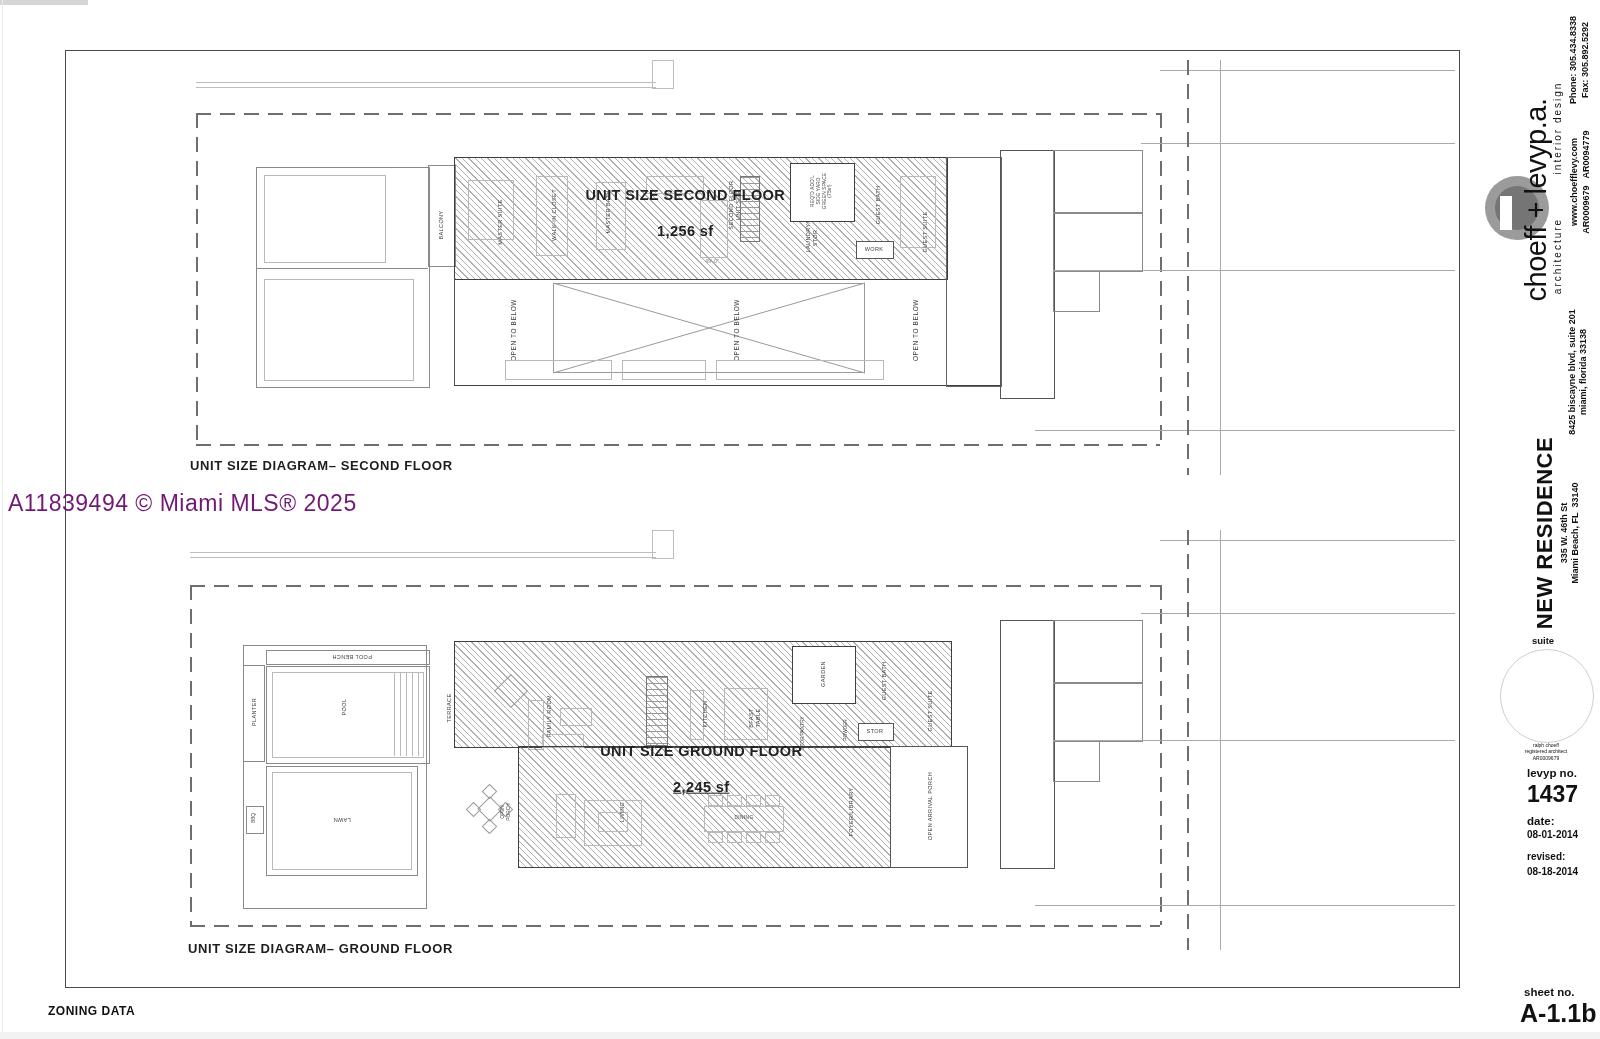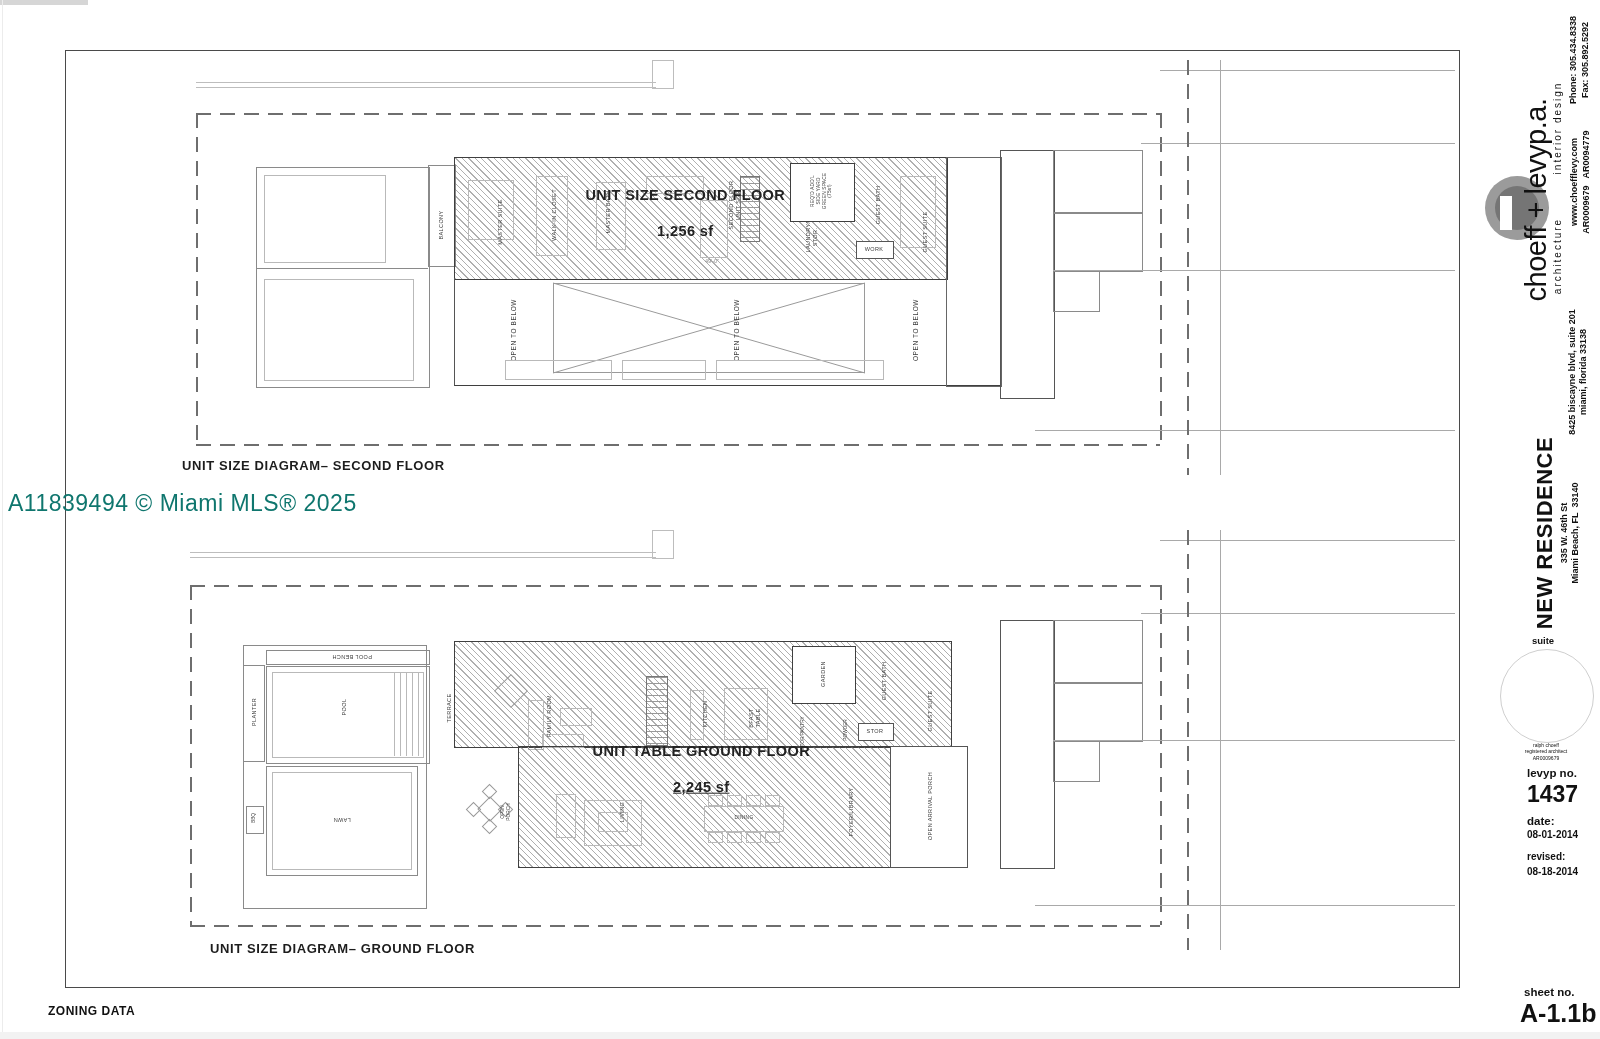--- a/index.html
+++ b/index.html
@@ -22,21 +22,21 @@
         transform:translate(-50%,-50%) rotate(-90deg);transform-origin:center;}
   .flip{position:absolute;white-space:pre;transform:translate(-50%,-50%) rotate(180deg);transform-origin:center;}
   .ctr{transform:translate(-50%,-50%);text-align:center;}
   .xs{font-size:5.5px;letter-spacing:.4px;color:#3c3c3c;}
   .sm{font-size:6.5px;letter-spacing:.6px;color:#3c3c3c;}
   .cap{font-size:13px;font-weight:bold;letter-spacing:.6px;color:#1d1d1d;}
   .planttl{font-size:14.5px;font-weight:bold;letter-spacing:.4px;color:#222;text-align:center;white-space:pre;}
   .tb{color:#111;}
   .tb-b{font-weight:bold;}
   .diam{position:absolute;border:1px solid #9a9a9a;transform:rotate(45deg);}
-  .wm{position:absolute;color:#0f766e;font-size:23px;letter-spacing:.5px;}
+  .wm{position:absolute;color:#701a75;font-size:23px;letter-spacing:.5px;}
   svg{position:absolute;overflow:visible;}
 </style>
 </head>
 <body>
 
 <div id="page">
 
   <div class="abs" style="left:0;top:0;width:88px;height:5px;background:#d6d6d6;"></div>
   <div class="abs" style="left:2px;top:0;width:1px;height:1039px;background:#ececec;"></div>
   <div class="abs" style="left:0;top:1032px;width:1600px;height:7px;background:#f2f2f2;"></div>
@@ -115,21 +115,21 @@
     <div class="box" style="left:1053px;top:150px;width:88px;height:62px;"></div>
     <div class="box" style="left:1053px;top:212px;width:88px;height:58px;"></div>
     <div class="box" style="left:1053px;top:270px;width:45px;height:40px;"></div>
     <div class="hline" style="left:1141px;top:143px;width:314px;"></div>
     <div class="hline" style="left:1053px;top:270px;width:402px;"></div>
     <div class="hline" style="left:1160px;top:70px;width:295px;"></div>
     <div class="hline" style="left:1035px;top:430px;width:420px;"></div>
     <div class="dashv" style="left:1187px;top:60px;height:415px;"></div>
     <div class="vline" style="left:1220px;top:60px;height:415px;"></div>
 
-    <div class="lbl cap" style="left:182px;top:458px;">UNIT SIZE DIAGRAM– SECOND FLOOR</div>
+    <div class="lbl cap" style="left:190px;top:458px;">UNIT SIZE DIAGRAM– SECOND FLOOR</div>
   </div>
 
   <div>
 
     <div class="hline" style="left:190px;top:552px;width:466px;background:#bdbdbd;"></div>
     <div class="hline" style="left:190px;top:557px;width:466px;background:#bdbdbd;"></div>
     <div class="box" style="left:652px;top:530px;width:20px;height:27px;border-color:#bdbdbd;"></div>
 
     <div class="dashh" style="left:190px;top:585px;width:970px;"></div>
     <div class="dashh" style="left:190px;top:925px;width:970px;"></div>
@@ -176,21 +176,21 @@
     <div class="vlab xs" style="left:823px;top:674px;">GARDEN</div>
     <div class="vlab" style="left:803px;top:733px;font-size:4.8px;color:#3c3c3c;">STOR/PANTRY</div>
     <div class="vlab" style="left:846px;top:730px;font-size:4.8px;color:#3c3c3c;">POWDER</div>
     <div class="wbox" style="left:858px;top:723px;width:34px;height:16px;border-color:#555;"></div>
     <div class="lbl xs ctr" style="left:875px;top:731px;">STOR</div>
     <div class="vlab xs" style="left:884px;top:681px;">GUEST BATH</div>
     <div class="vlab xs" style="left:930px;top:711px;">GUEST SUITE</div>
 
     <div class="hatch" style="left:518px;top:746px;width:372px;height:120px;"></div>
     <div class="lbl planttl ctr" style="left:688px;top:769px;">
-      <span style="white-space:pre;">UNIT TABLE GROUND FLOOR</span><br>
+      <span style="white-space:pre;">UNIT SIZE GROUND FLOOR</span><br>
       <span style="white-space:pre;text-decoration:underline;">2,245 sf</span>
     </div>
     <div class="lite" style="left:556px;top:794px;width:18px;height:42px;"></div>
     <div class="lite" style="left:584px;top:800px;width:56px;height:44px;"></div>
     <div class="lite" style="left:598px;top:812px;width:28px;height:18px;"></div>
     <div class="vlab xs" style="left:622px;top:812px;">LIVING</div>
 
     <div class="lite" style="left:704px;top:806px;width:78px;height:24px;"></div>
     <div class="lite" style="left:708px;top:795px;width:13px;height:9px;"></div>
     <div class="lite" style="left:727px;top:795px;width:13px;height:9px;"></div>
@@ -210,21 +210,21 @@
     <div class="box" style="left:1053px;top:620px;width:88px;height:62px;"></div>
     <div class="box" style="left:1053px;top:682px;width:88px;height:58px;"></div>
     <div class="box" style="left:1053px;top:740px;width:45px;height:40px;"></div>
     <div class="hline" style="left:1141px;top:613px;width:314px;"></div>
     <div class="hline" style="left:1053px;top:740px;width:402px;"></div>
     <div class="hline" style="left:1160px;top:540px;width:295px;"></div>
     <div class="hline" style="left:1035px;top:905px;width:420px;"></div>
     <div class="dashv" style="left:1187px;top:530px;height:420px;"></div>
     <div class="vline" style="left:1220px;top:530px;height:420px;"></div>
 
-    <div class="lbl cap" style="left:210px;top:941px;">UNIT SIZE DIAGRAM– GROUND FLOOR</div>
+    <div class="lbl cap" style="left:188px;top:941px;">UNIT SIZE DIAGRAM– GROUND FLOOR</div>
   </div>
 
   <div class="lbl" style="left:48px;top:1004px;font-size:12px;font-weight:bold;letter-spacing:.5px;color:#111;">ZONING DATA</div>
 
   <div>
 
     <div class="abs" style="left:1485px;top:176px;width:64px;height:64px;border-radius:50%;background:#9b9b9b;"></div>
     <div class="abs" style="left:1495px;top:186px;width:44px;height:44px;border-radius:50%;background:#757575;"></div>
     <div class="abs" style="left:1500px;top:196px;width:12px;height:34px;background:#ffffff;"></div>
 

